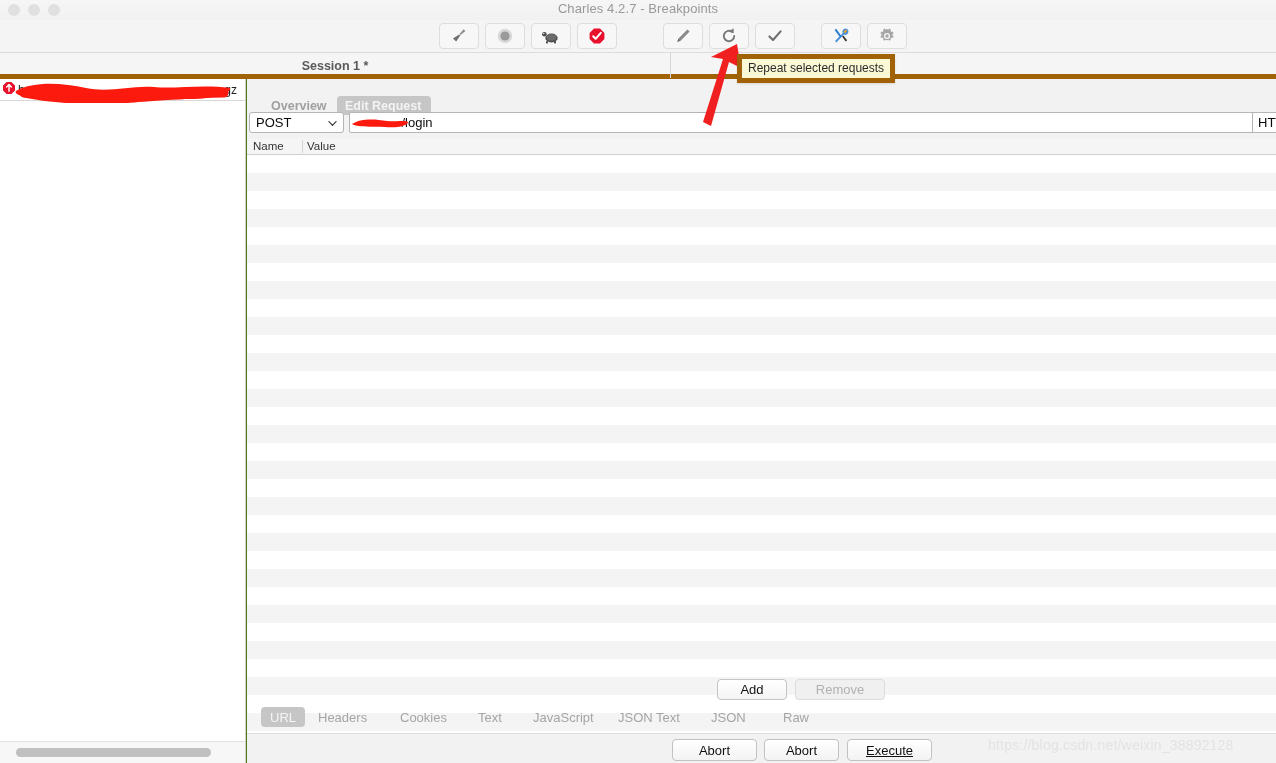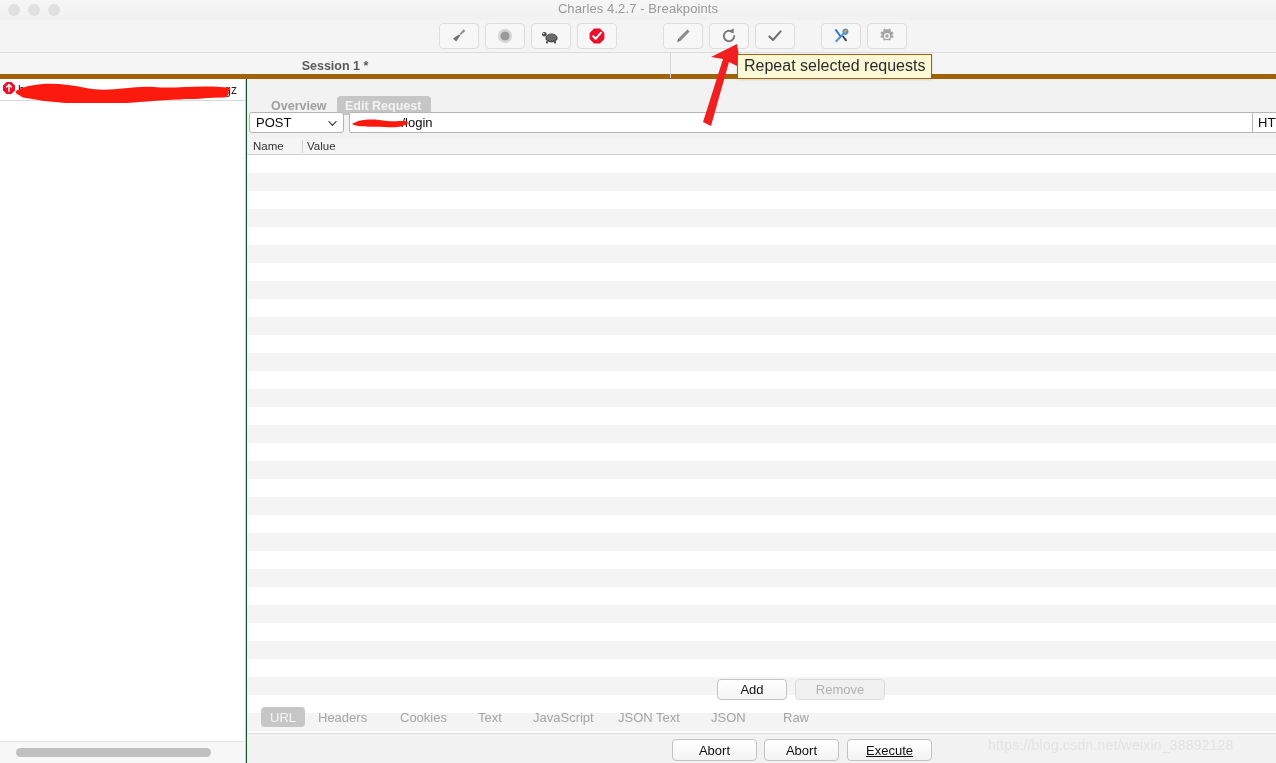--- a/index.html
+++ b/index.html
@@ -6,21 +6,21 @@
   html, body {
     margin: 0; padding: 0;
     width: 1276px; height: 763px;
     overflow: hidden;
     font-family: "Liberation Sans", sans-serif;
     background: #f2f2f2;
   }
   #app {
     position: relative;
     width: 1276px; height: 763px;
-    background: #14532d;
+    background: #4d7c0f;
     overflow: hidden;
   }
 
   
   .titlebar {
     position: absolute; left: 0; top: 0; width: 1276px; height: 20px;
     background: linear-gradient(180deg,#f6f6f6 0%, #f1f1f1 100%);
   }
   .traffic {
     position: absolute; top: 4px; left: 8px;
@@ -50,23 +50,23 @@
     display: flex; align-items: center; justify-content: center;
   }
   .tb-btn:last-child { margin-right: 0; }
   .tb-btn svg { display: block; }
 
   
   .tooltip {
     position: absolute;
     left: 737px; top: 54px;
     background: #fbf8d6;
-    border: 1px solid #a16207;
+    border: 5px solid #a16207;
     padding: 2px 6px 3px 6px;
-    font-size: 16px;
+    font-size: 12px;
     color: #2b2b2b;
     white-space: nowrap;
     z-index: 40;
     box-shadow: 0 1px 2px rgba(0,0,0,.12);
   }
 
   
   .red-arrow {
     position: absolute; left: 693px; top: 42px;
     width: 64px; height: 92px;

